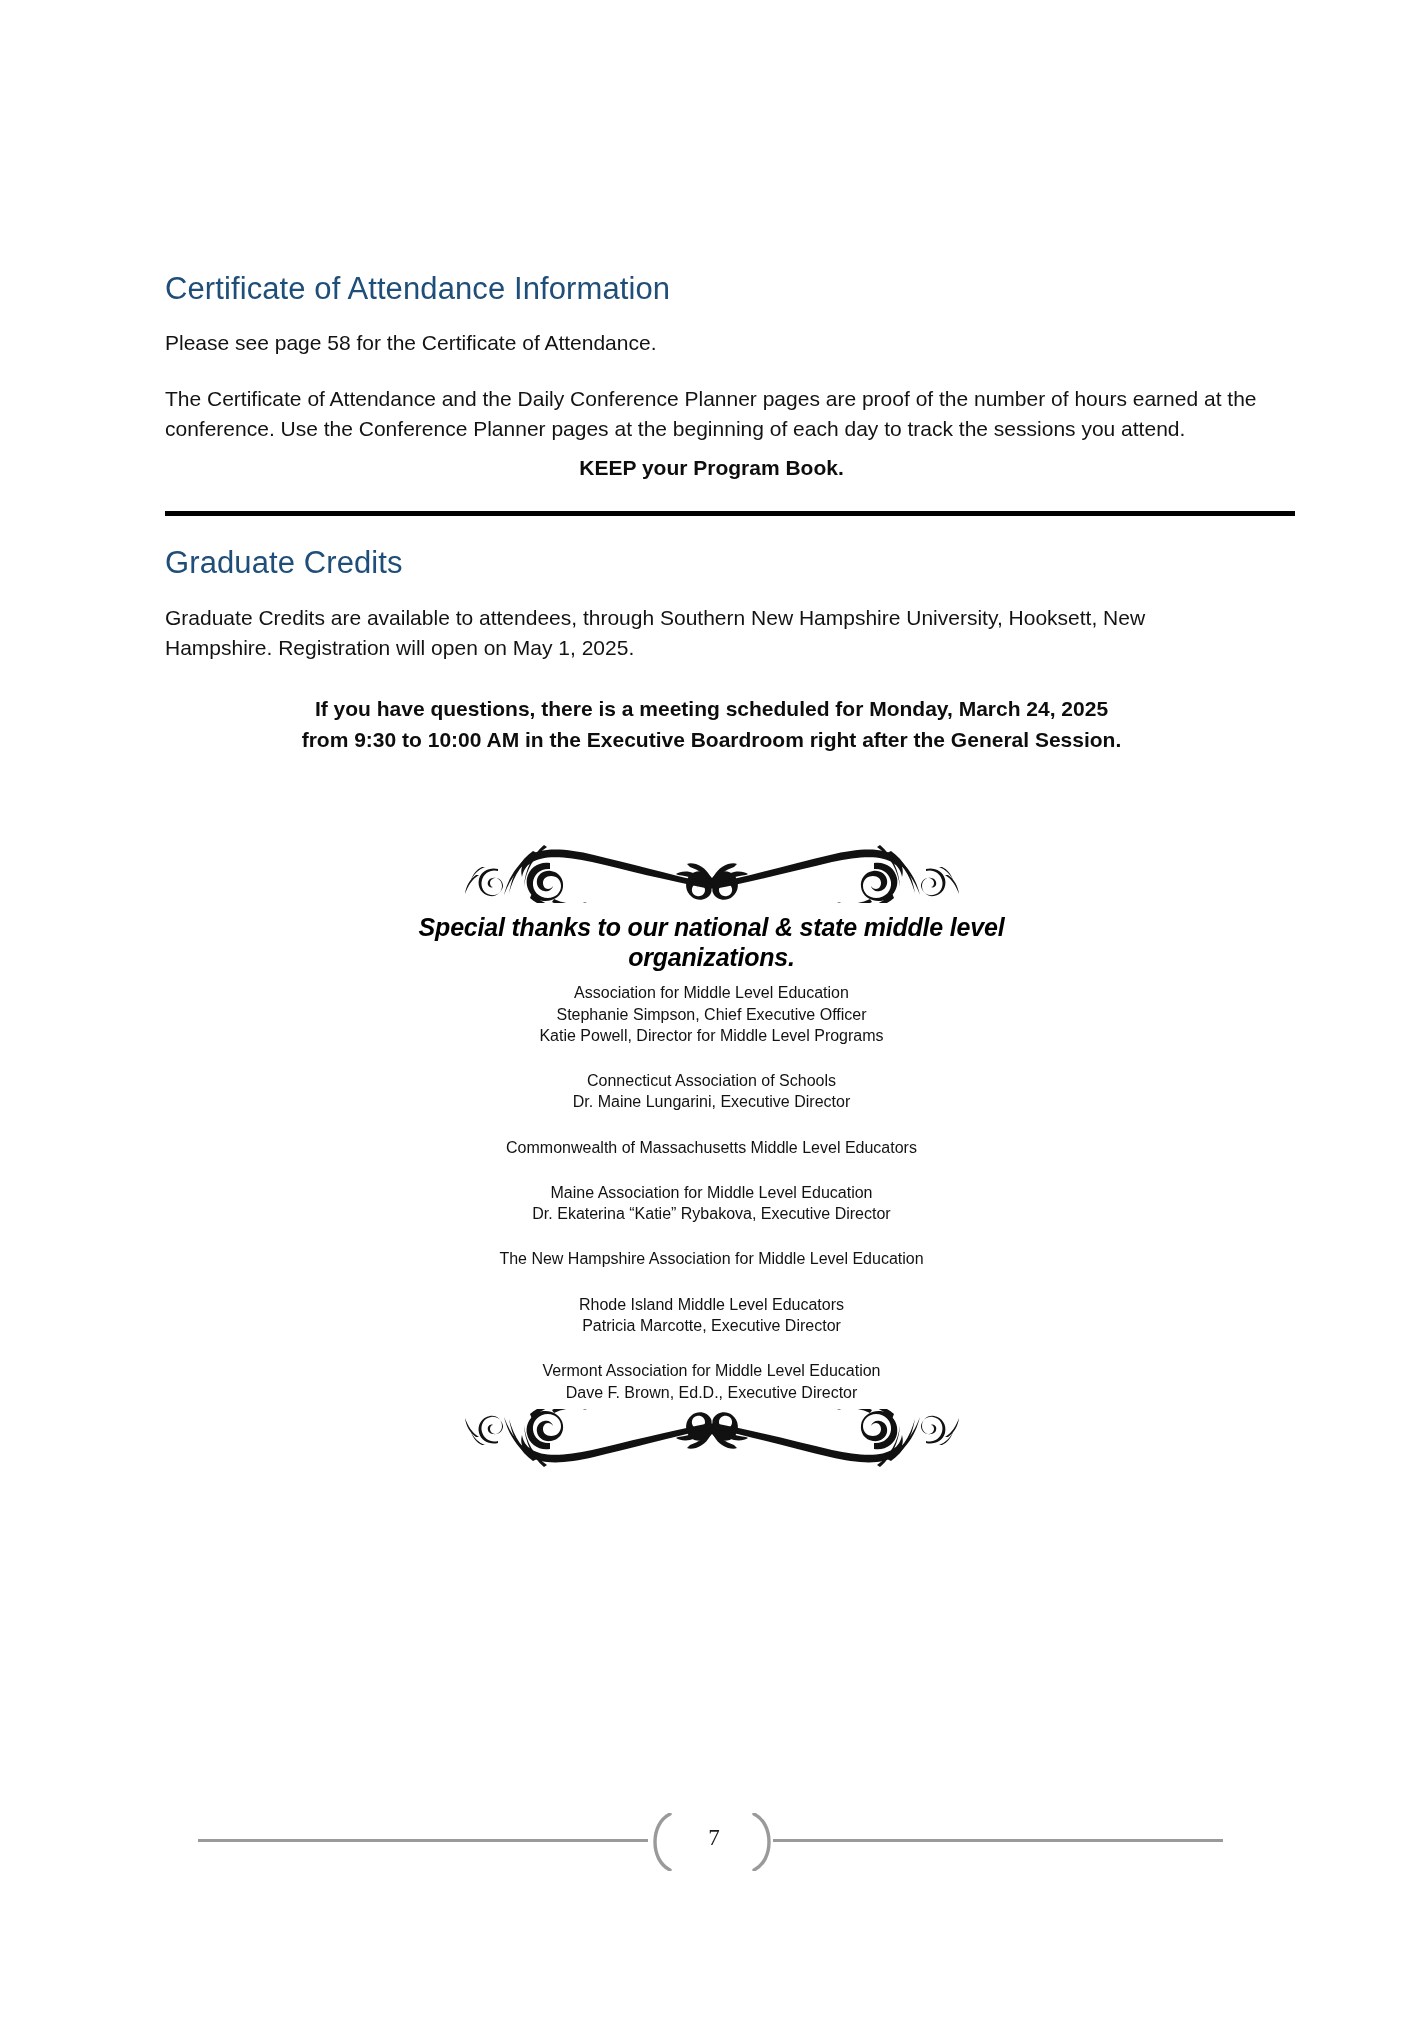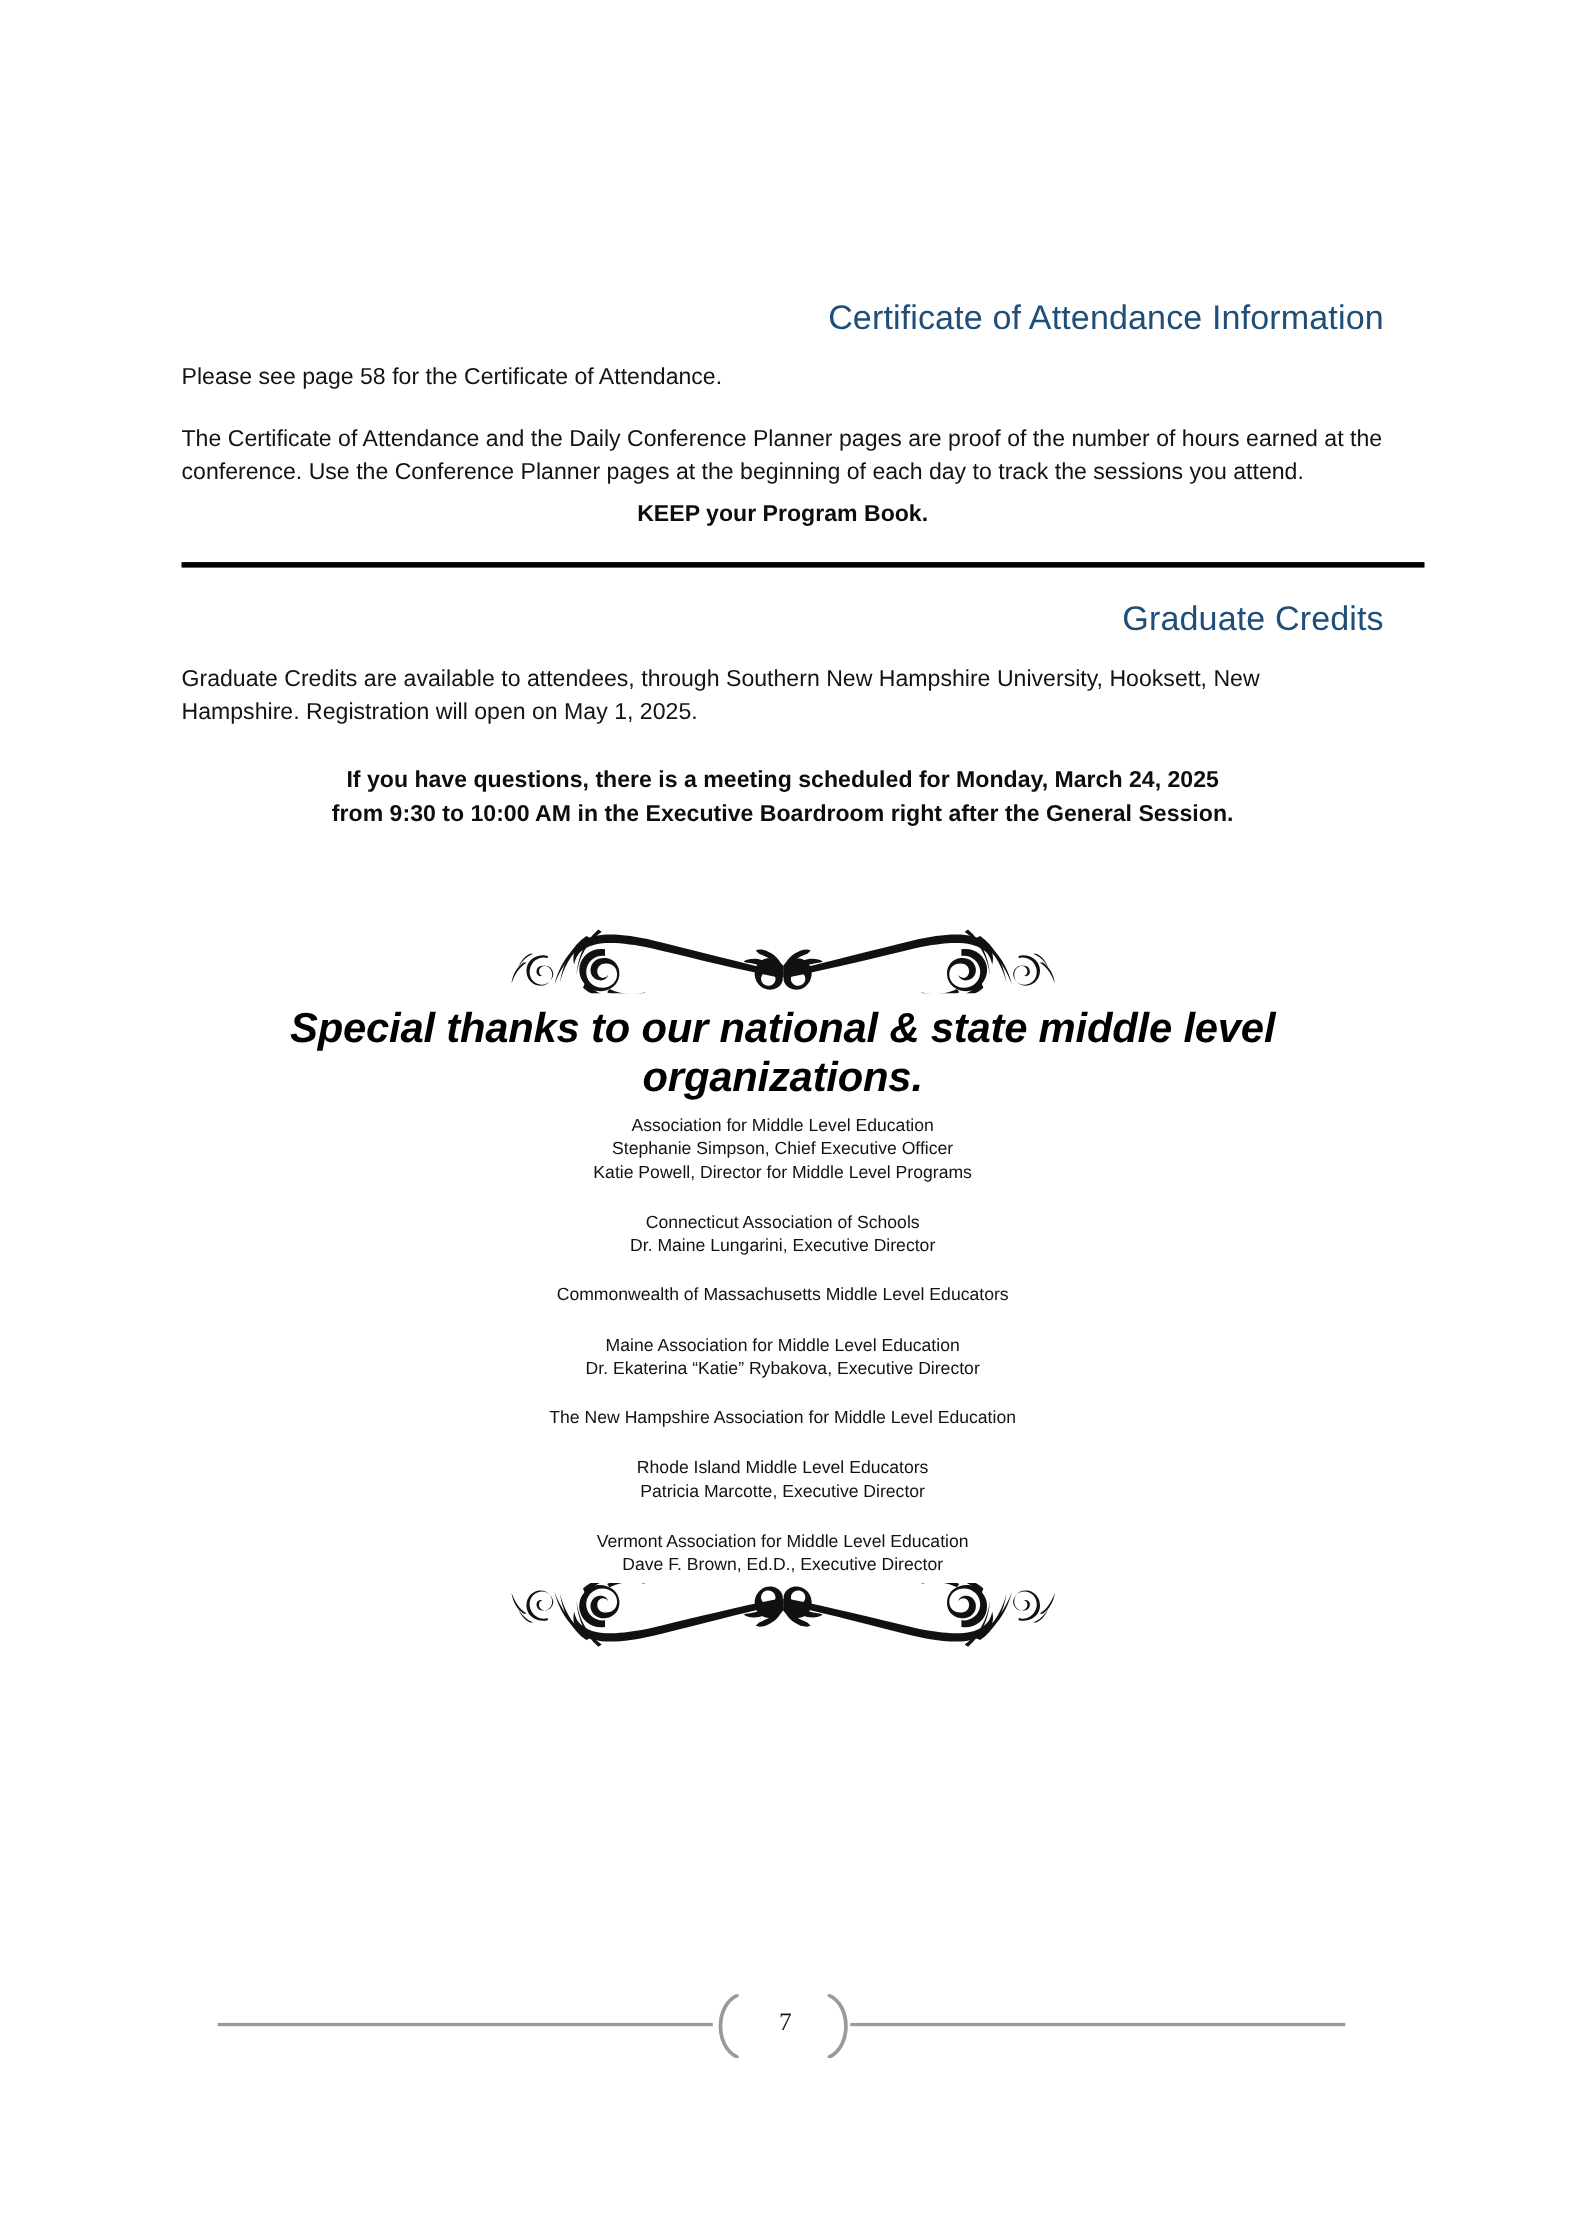--- a/index.html
+++ b/index.html
@@ -27,21 +27,21 @@
 
   .content {
     position: absolute;
     left: 165px;
     top: 0;
     width: 1093px;
   }
 
   
   .section-heading {
-    text-align: right;
+    text-align: left;
     color: #1f4e79;
     font-size: 31px;
     font-weight: 400;
     letter-spacing: 0.1px;
     line-height: 1.2;
   }
 
   
   .body-text {
     font-size: 21px;
@@ -82,21 +82,21 @@
   }
   .ornament.flip {
     transform: scaleY(-1);
   }
 
   
   .thanks-heading {
     text-align: center;
     font-weight: bold;
     font-style: italic;
-    font-size: 38px;
+    font-size: 25px;
     line-height: 1.18;
     color: #000000;
     letter-spacing: -0.2px;
   }
 
   .org-list {
     text-align: center;
     font-size: 16px;
     line-height: 1.33;
     color: #121212;

